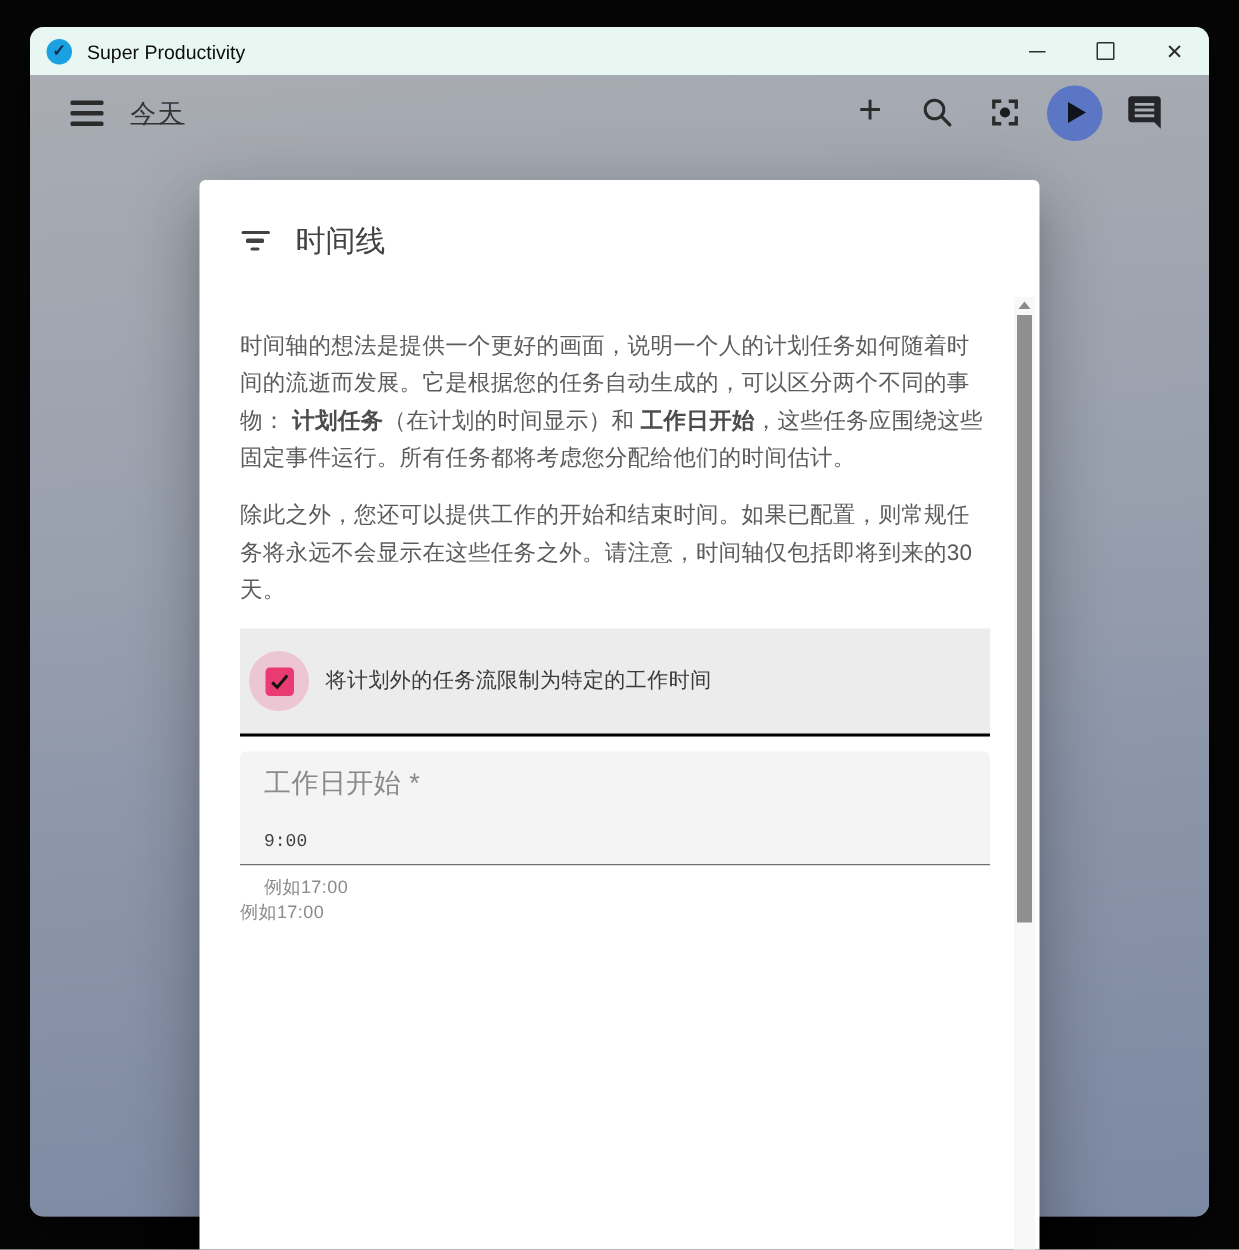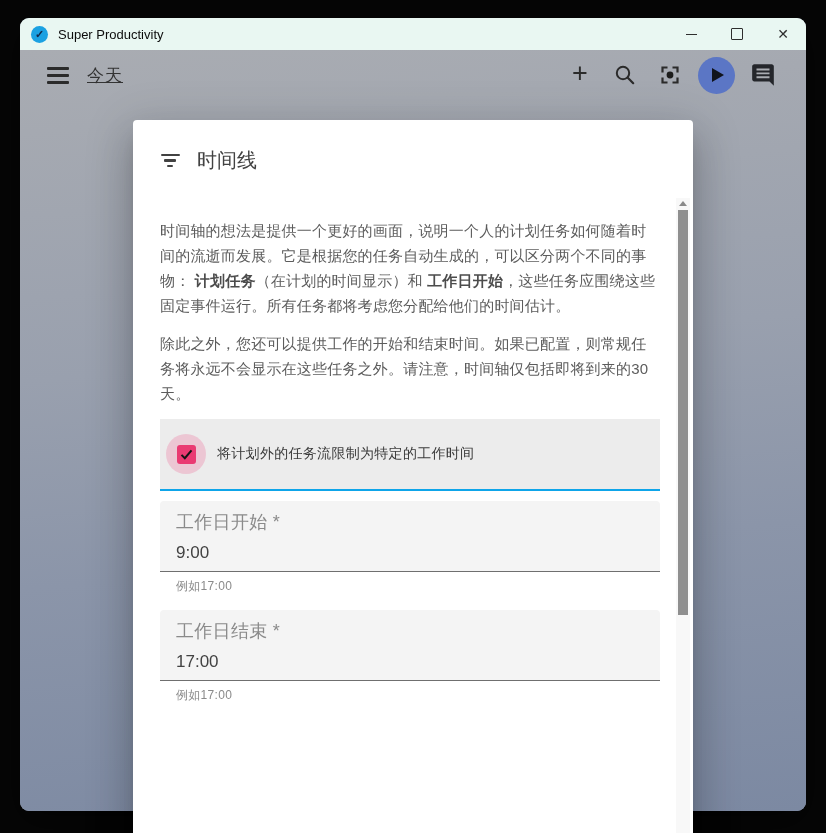--- a/index.html
+++ b/index.html
@@ -62,21 +62,21 @@
   .dialog-title{font-size:20px;color:#424242;font-weight:400;}
   .dialog-body{
     position:absolute;top:78px;bottom:57px;left:0;width:543px;
     padding:20px 16px 0 27px;box-sizing:border-box;overflow:hidden;
   }
   .para{font-size:15px;line-height:25px;color:#5c5c5c;margin:0 0 13px 0;letter-spacing:.2px;}
   .para b, .para span.bold{font-weight:700;color:#4c4c4c;}
   
   .checkbox-section{
     margin-top:2px;height:72px;background:#ececec;
-    border-bottom:2px solid #0ea5e9;
+    border-bottom:2px solid #000000;
     display:flex;align-items:center;padding-left:6px;box-sizing:border-box;
   }
   .cb-ripple{
     width:40px;height:40px;border-radius:50%;
     background:rgba(236,64,122,.22);
     display:flex;align-items:center;justify-content:center;cursor:pointer;flex:0 0 auto;
   }
   .cb-box{
     width:19px;height:19px;border-radius:3px;background:#ea3a72;
     display:flex;align-items:center;justify-content:center;
@@ -86,22 +86,22 @@
   
   .field{
     margin-top:10px;background:#f4f4f4;border-radius:4px 4px 0 0;
     border-bottom:1px solid #6f6f6f;
     padding:9px 16px 8px 16px;
   }
   .field + .hint{margin:6px 0 0 16px;}
   .field-label{font-size:18px;color:#8a8a8a;letter-spacing:.3px;}
   .field-input{
     display:block;width:100%;background:transparent;border:none;outline:none;
-    font-family:Liberation Sans, sans-serif;
-    font-size:17px;color:#424242;margin-top:9px;padding:0;
+    font-family:Liberation Mono, monospace;
+    font-size:12px;color:#424242;margin-top:20px;padding:0;
   }
   .hint{font-size:12px;color:#8a8a8a;letter-spacing:.3px;}
   .field2{margin-top:15px;}
   
   .dlg-scrollbar{
     position:absolute;top:78px;right:3px;bottom:52px;width:14px;background:#f8f8f8;
   }
   .sb-arrow{position:absolute;left:50%;transform:translateX(-50%);width:0;height:0;}
   .sb-arrow.up{top:3px;border-left:4px solid transparent;border-right:4px solid transparent;border-bottom:5px solid #8a8a8a;}
   .sb-arrow.down{bottom:3px;border-left:4px solid transparent;border-right:4px solid transparent;border-top:5px solid #8a8a8a;}
@@ -208,24 +208,20 @@
       </div>
       <div class="cb-label">将计划外的任务流限制为特定的工作时间</div>
     </div>
 
     <div class="field">
       <div class="field-label">工作日开始 *</div>
       <input class="field-input" type="text" value="9:00" style="">
     </div>
     <div class="hint">例如17:00</div>
 
-    <div class="field field2">
-      <div class="field-label">工作日结束 *</div>
-      <input class="field-input" type="text" value="17:00" style="">
-    </div>
     <div class="hint">例如17:00</div>
   </div>
 
   <div class="dlg-scrollbar">
     <div class="sb-arrow up"></div>
     <div class="sb-thumb"></div>
     <div class="sb-arrow down"></div>
   </div>
 
   <div class="dialog-actions">

